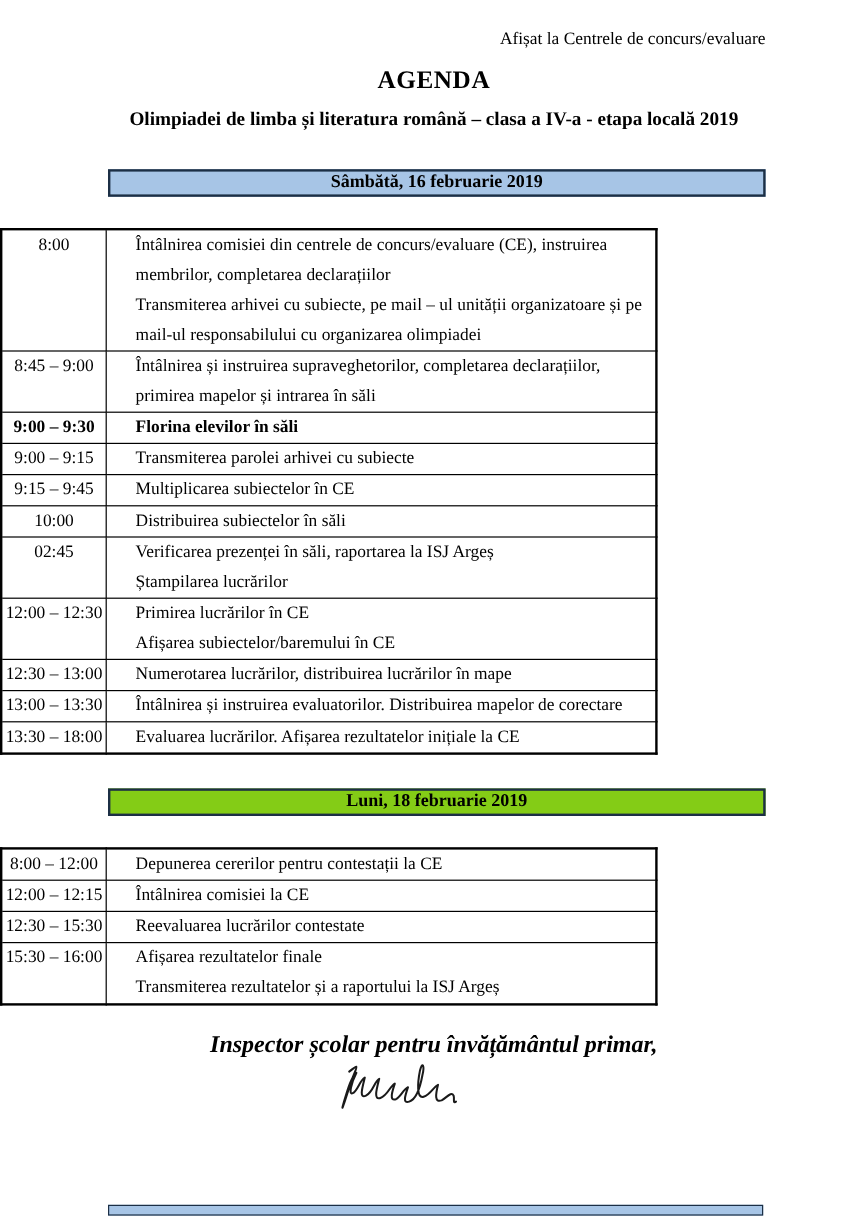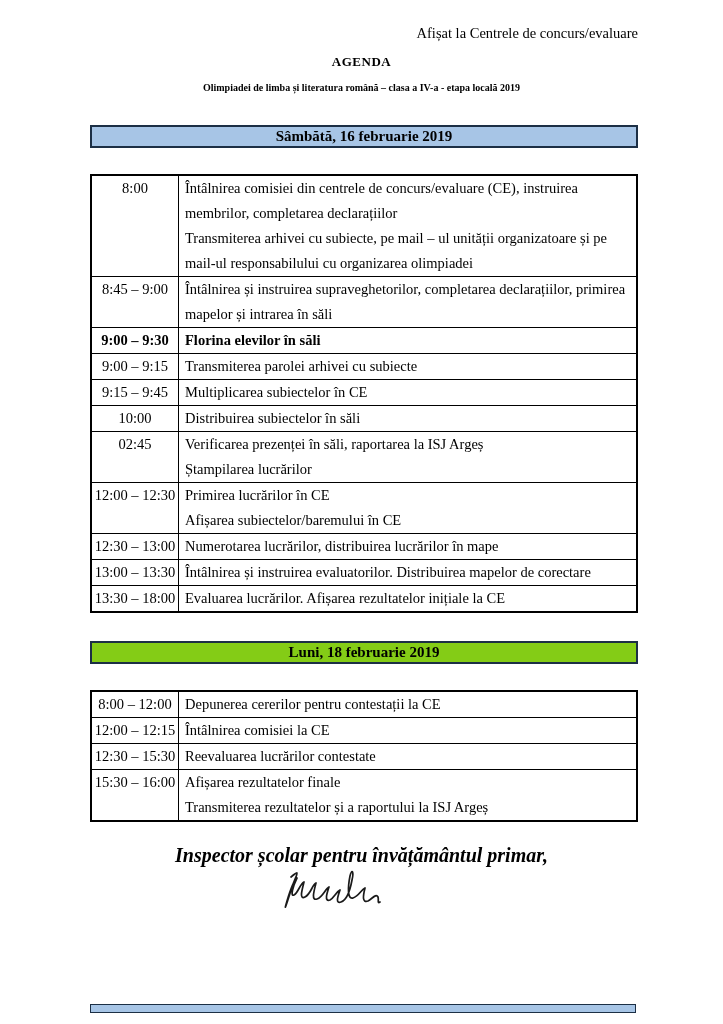--- a/index.html
+++ b/index.html
@@ -20,63 +20,62 @@
   .top-note {
     padding-top: 25px;
     margin-right: 85px;
     text-align: right;
     font-size: 14.5px;
   }
   .title {
     margin-top: 12px;
     text-align: center;
     font-weight: bold;
-    font-size: 13px;
+    font-size: 21px;
     letter-spacing: 0.5px;
   }
   .subtitle {
     margin-top: 12px;
     text-align: center;
     font-weight: bold;
-    font-size: 10px;
+    font-size: 16px;
   }
   #sections { margin-top: 32px; }
   section.agenda-section + section.agenda-section { margin-top: 28px; }
   .day-bar {
     margin-left: 90px;
     width: 544px;
     height: 19px;
     line-height: 19px;
     border: 2px solid #1c2f45;
     background: #a7c5e6;
     text-align: center;
     font-weight: bold;
     font-size: 15px;
   }
   .agenda-table {
-    margin-left: 90px;
     margin-top: 26px;
     width: 548px;
     table-layout: fixed;
     border-collapse: collapse;
     border: 2px solid #000;
   }
   .agenda-table td {
     border: 1px solid #000;
     vertical-align: top;
   }
   .time-cell {
     width: 82px;
     text-align: center;
     padding: 0 2px;
     line-height: 25px;
     white-space: nowrap;
   }
   .activity-cell {
-    padding: 0 3px 0 6px;
+    padding: 0 3px 0 24px;
   }
   .activity-cell p {
     margin: 0;
     line-height: 25px;
   }
   tr.bold-row td { font-weight: bold; }
   .footer {
     margin-top: 22px;
     text-align: center;
     font-weight: bold;

